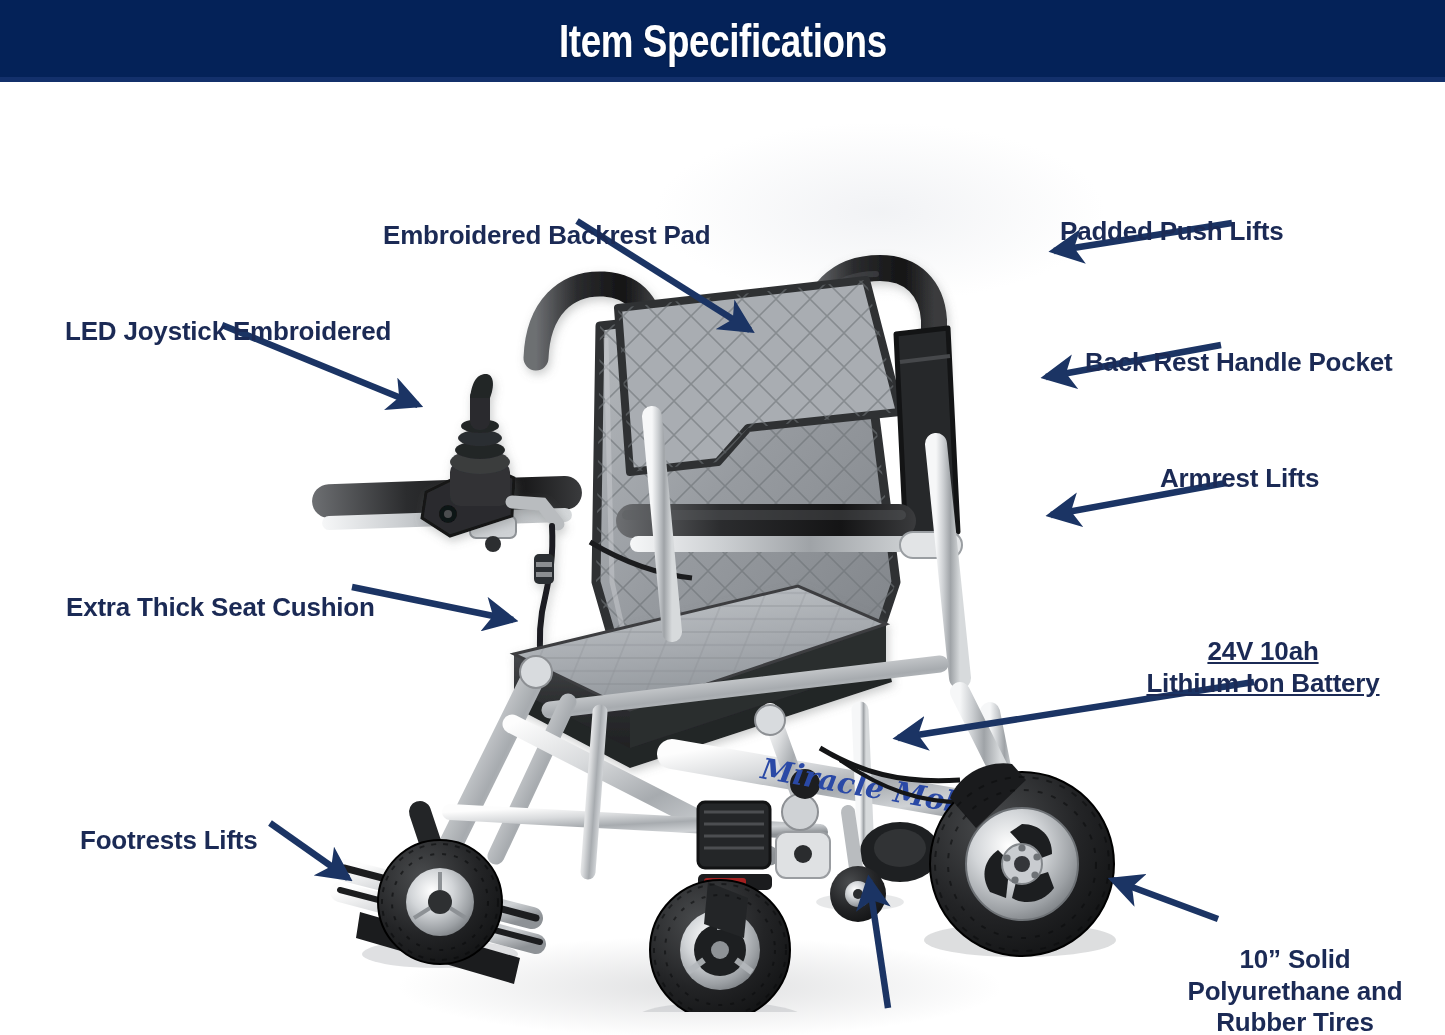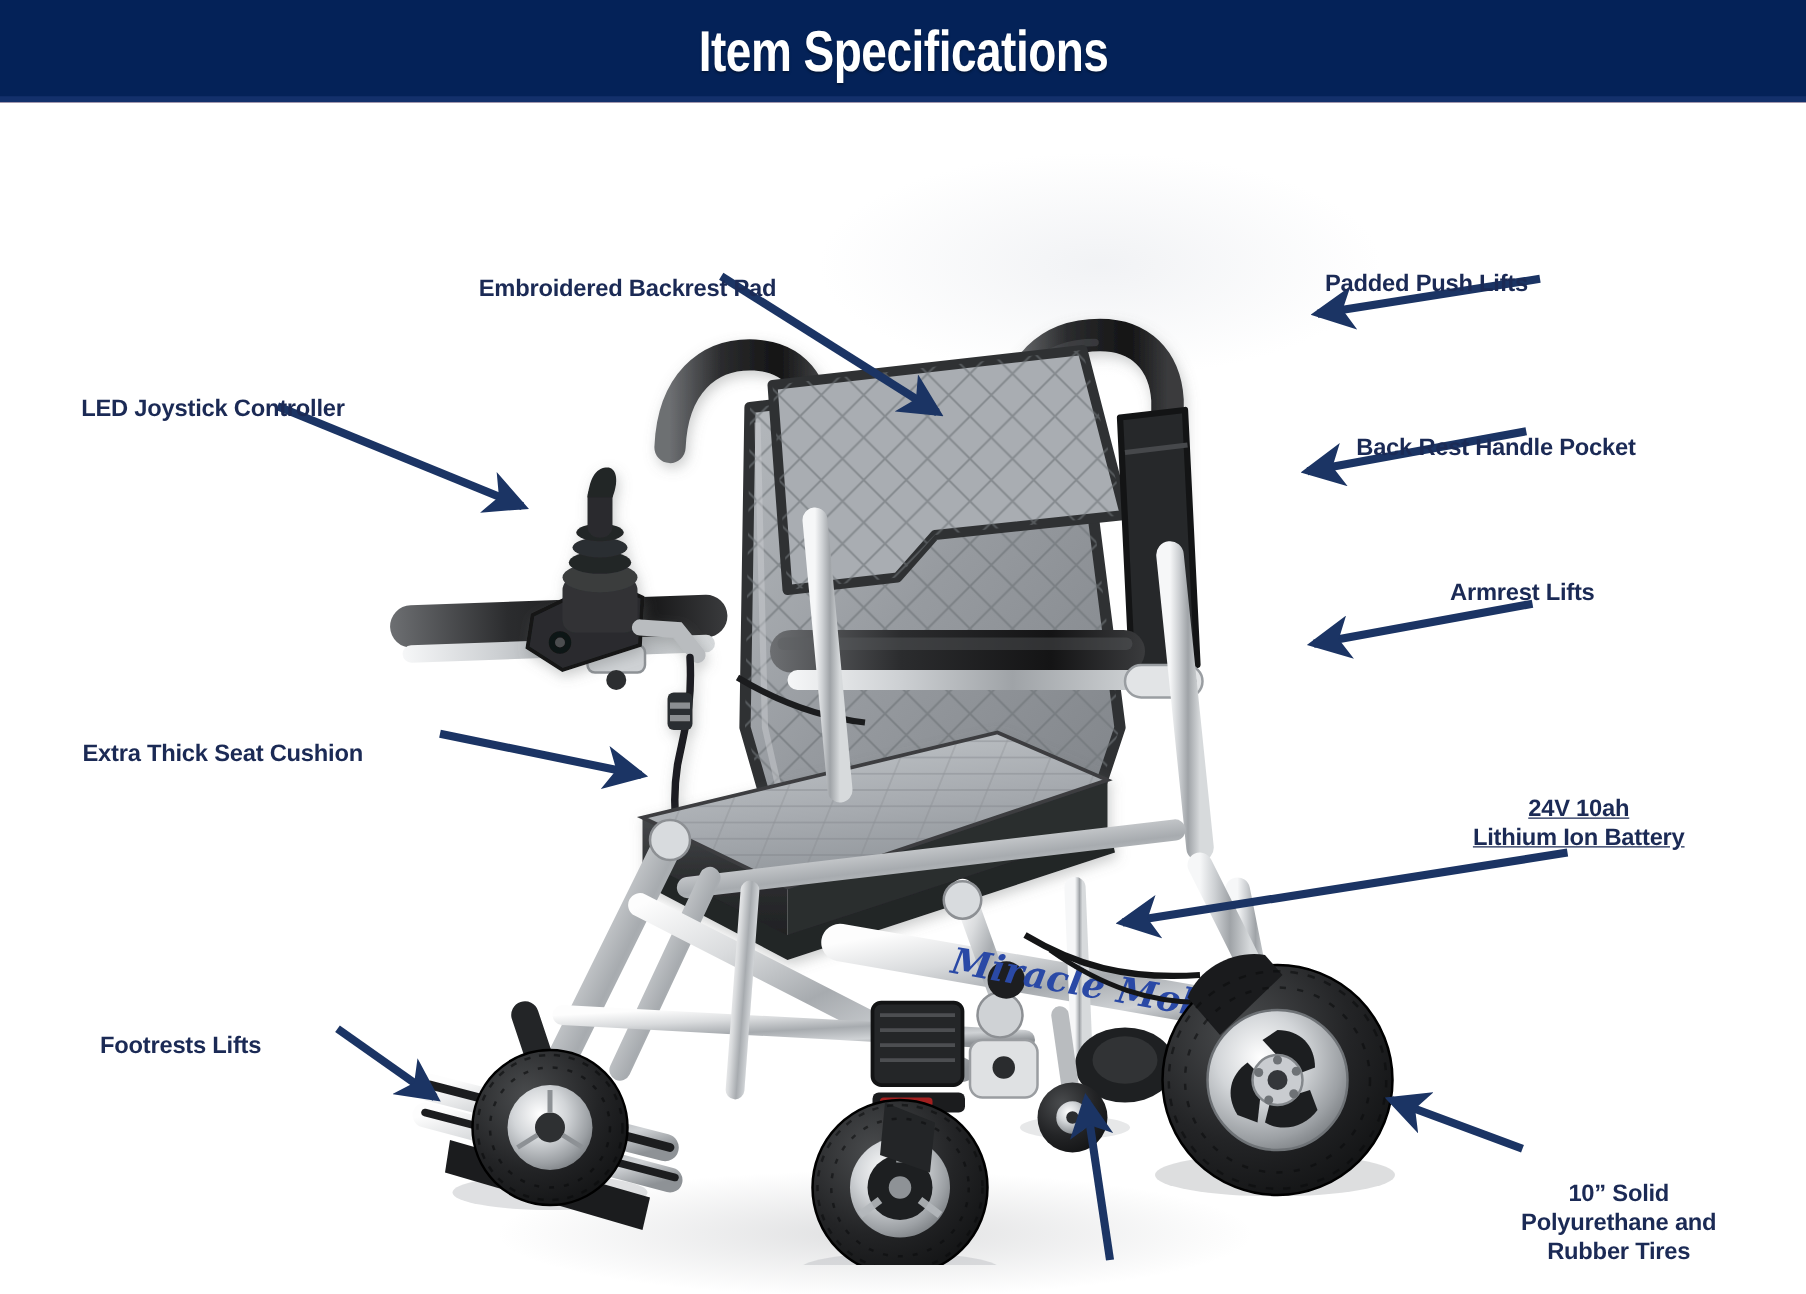--- a/index.html
+++ b/index.html
@@ -5,21 +5,21 @@
   * { box-sizing: border-box; margin: 0; padding: 0; }
   html, body {
     width: 1445px; height: 1035px;
     background: #ffffff;
     font-family: "Liberation Sans", sans-serif;
     overflow: hidden;
   }
   #page {
     position: relative;
     width: 1445px; height: 969px;
-    background: #ef4444;
+    background: #e5e5e5;
   }
 
   
   #header-banner {
     position: absolute; left: 0; top: 0;
     width: 1445px; height: 82px;
     background: #042258;
     display: flex; align-items: center; justify-content: center;
   }
   #header-banner::after {
@@ -45,21 +45,21 @@
       radial-gradient(ellipse 420px 70px at 700px 905px, rgba(150,152,156,.30) 0%, rgba(255,255,255,0) 72%),
       radial-gradient(ellipse 300px 120px at 880px 130px, rgba(232,234,238,.6) 0%, rgba(255,255,255,0) 75%),
       #ffffff;
   }
   #chair-svg { position: absolute; left: 300px; top: 30px; }
 
   
   .callout {
     position: absolute;
     color: #1b2a55;
-    font-size: 19px;
+    font-size: 26px;
     font-weight: bold;
     line-height: 1.22;
     white-space: pre-line;
     letter-spacing: -0.2px;
   }
   .callout.c-center { text-align: center; }
 
   .arrow-layer { position: absolute; left: 0; top: 0; width: 1445px; height: 1035px; pointer-events: none; }
 
   .logo-script {
@@ -368,21 +368,21 @@
         <line x1="1218" y1="796" x2="1113" y2="757"></line>
         <line x1="888" y1="885" x2="869" y2="757"></line>
         <line x1="597" y1="996" x2="688" y2="943"></line>
       </g>
     </svg>
 
     <div class="callout" style="left:383px; top:138px;">Embroidered Backrest Pad</div>
 
     <div class="callout" style="left:1060px; top:134px;">Padded Push Lifts</div>
 
-    <div class="callout" style="left:65px; top:234px;">LED Joystick Controller</div>
+    <div class="callout" style="left:65px; top:234px;">LED Joystick Embroidered</div>
 
     <div class="callout" style="left:1085px; top:265px;">Back Rest Handle Pocket</div>
 
     <div class="callout" style="left:1160px; top:381px;">Armrest Lifts</div>
 
     <div class="callout" style="left:66px; top:510px;">Extra Thick Seat Cushion</div>
 
     <div class="callout c-center" style="left:1118px; top:554px; width:290px;text-decoration:underline;">24V 10ah
 Lithium Ion Battery</div>
 

